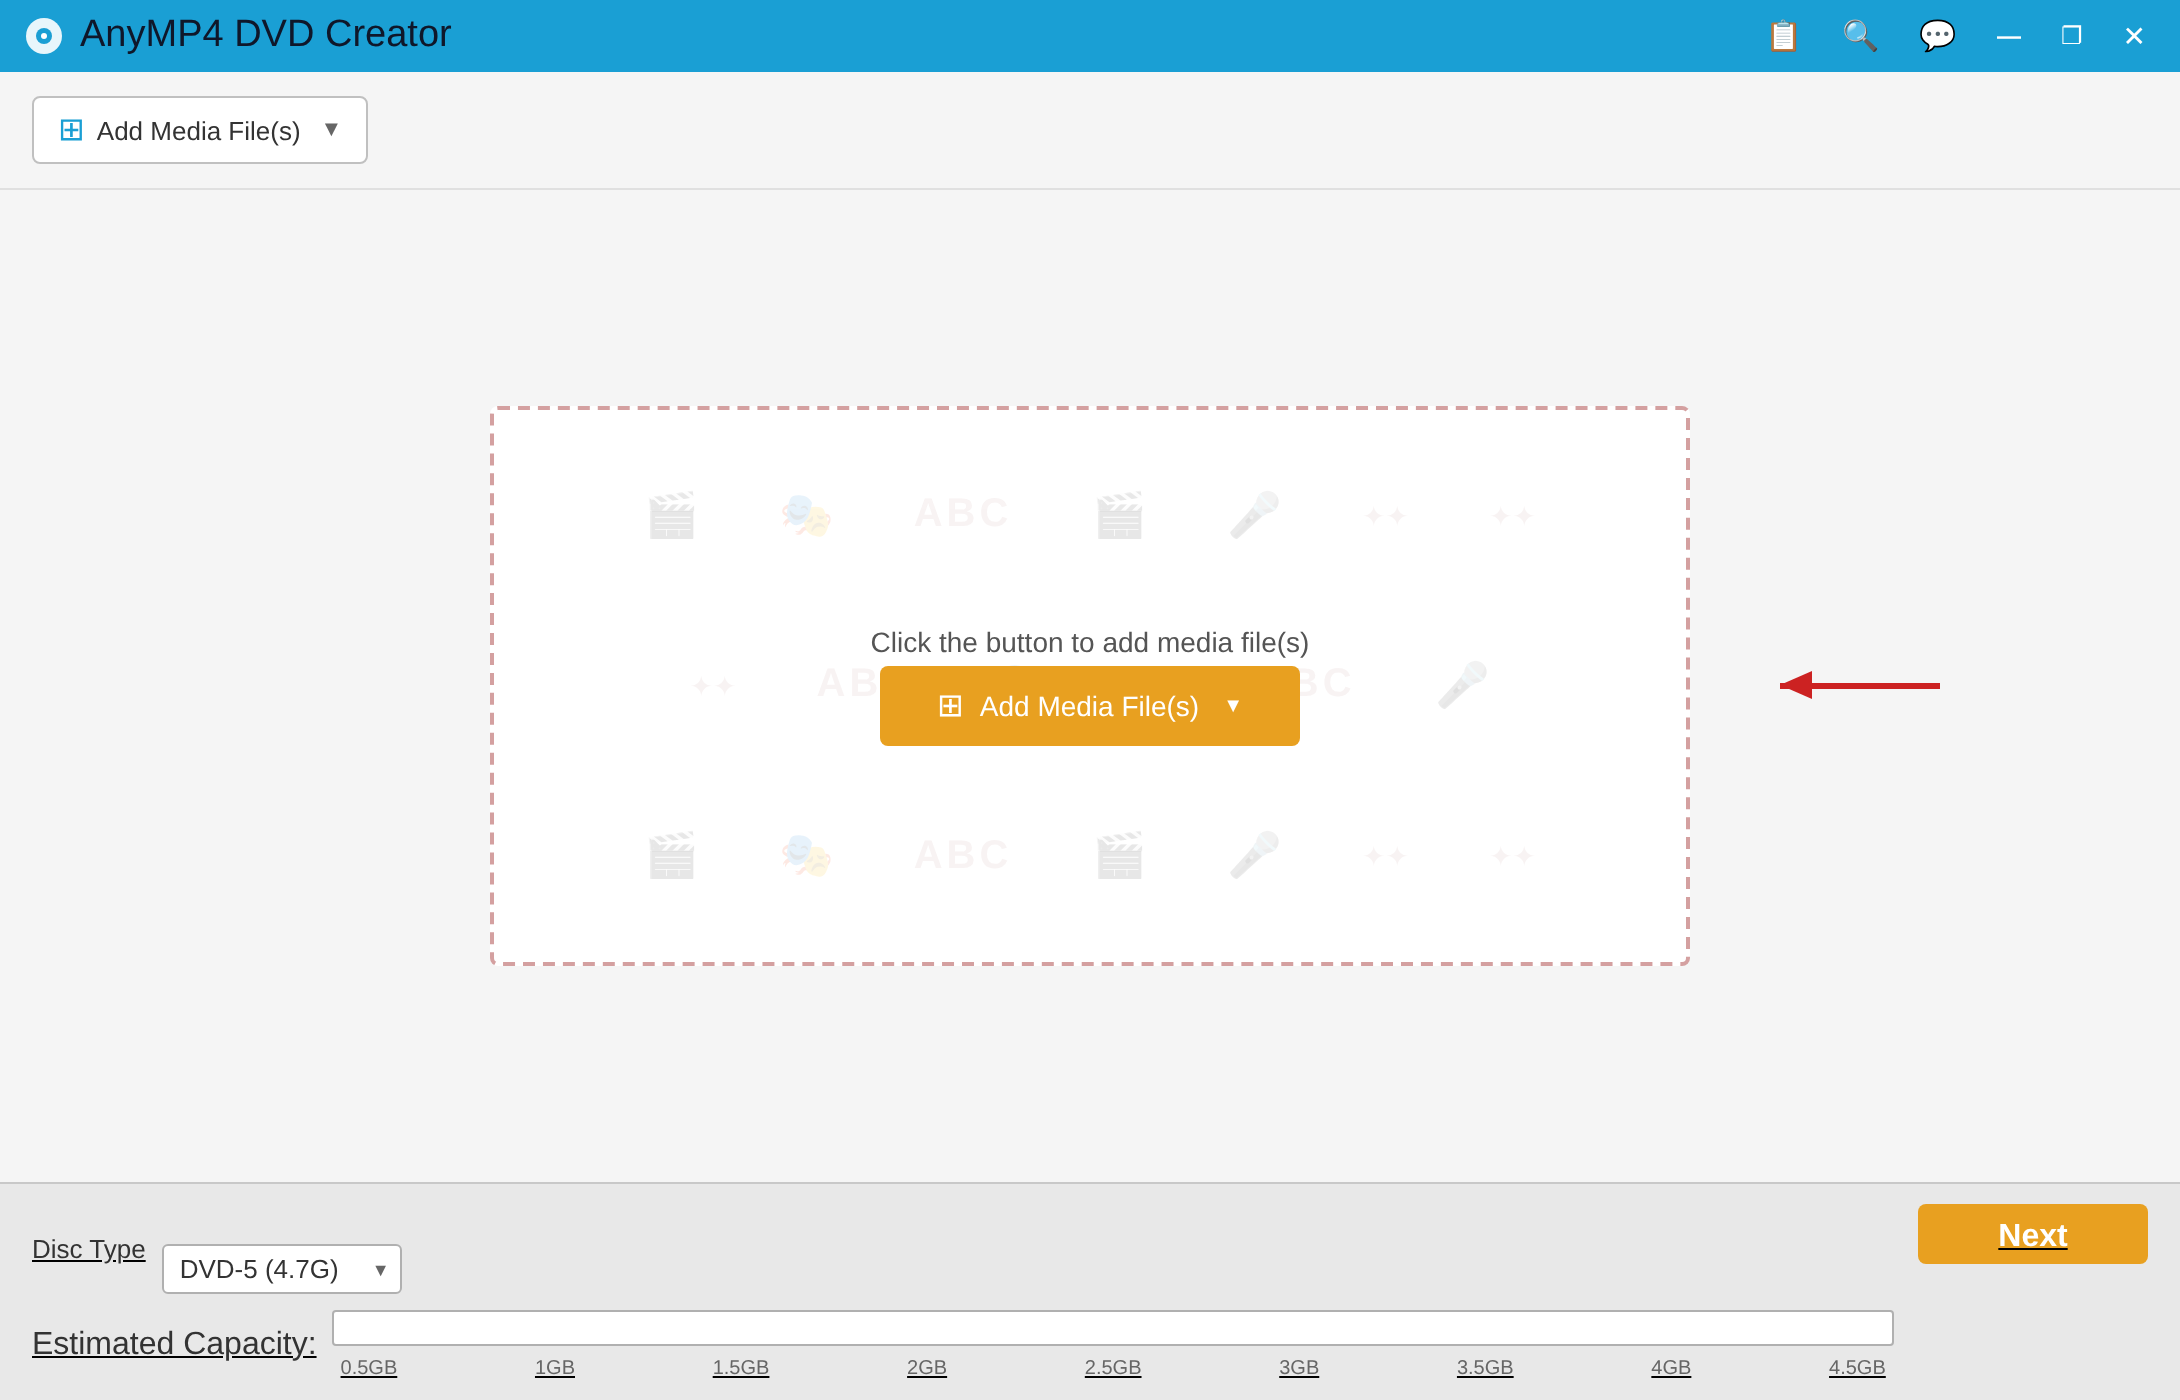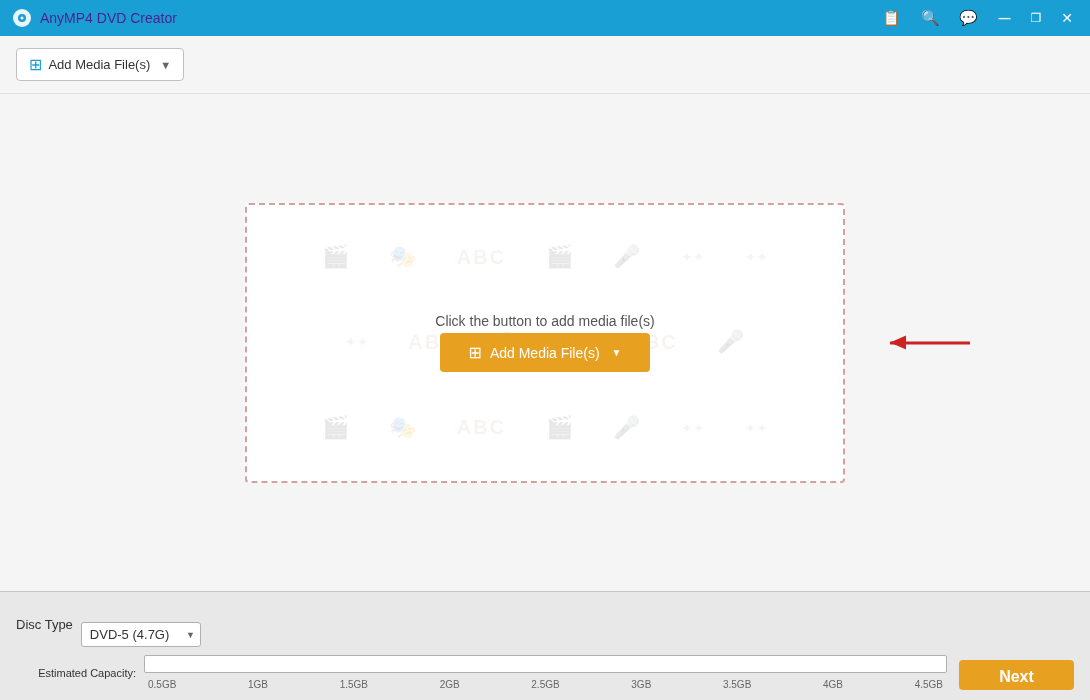--- a/index.html
+++ b/index.html
@@ -22,22 +22,22 @@
       align-items: center;
       padding: 0 12px;
       flex-shrink: 0;
     }
     .title-bar-logo {
       width: 20px;
       height: 20px;
       margin-right: 8px;
     }
     .title-bar-text {
-      color: #4c1d95;
-      font-size: 14px;
+      color: #0f172a;
+      font-size: 19px;
       font-weight: 500;
       flex: 1;
     }
     .title-bar-controls {
       display: flex;
       gap: 10px;
       align-items: center;
     }
     .title-bar-icon {
       color: white;
@@ -252,21 +252,21 @@
       right: 6px;
       top: 50%;
       transform: translateY(-50%);
       font-size: 9px;
       color: #666;
       pointer-events: none;
     }
 
     .capacity-label {
       color: #333;
-      font-size: 11px;
+      font-size: 16px;
       white-space: nowrap;
       min-width: 120px;
       text-align: right;
     }
 
     .capacity-bar-container {
       flex: 1;
       background: white;
       border: 1px solid #b0b0b0;
       border-radius: 2px;
@@ -302,22 +302,23 @@
       font-size: 16px;
       font-weight: 600;
       padding: 8px 36px;
       cursor: pointer;
       min-width: 115px;
       height: 30px;
     }
 
     .bottom-section {
       display: flex;
-      align-items: flex-end;
+      align-items: flex-start;
       gap: 12px;
+      text-decoration: underline;
     }
     .bottom-fields-area {
       flex: 1;
     }
 
     
     .capacity-row {
       display: flex;
       align-items: center;
       gap: 8px;

